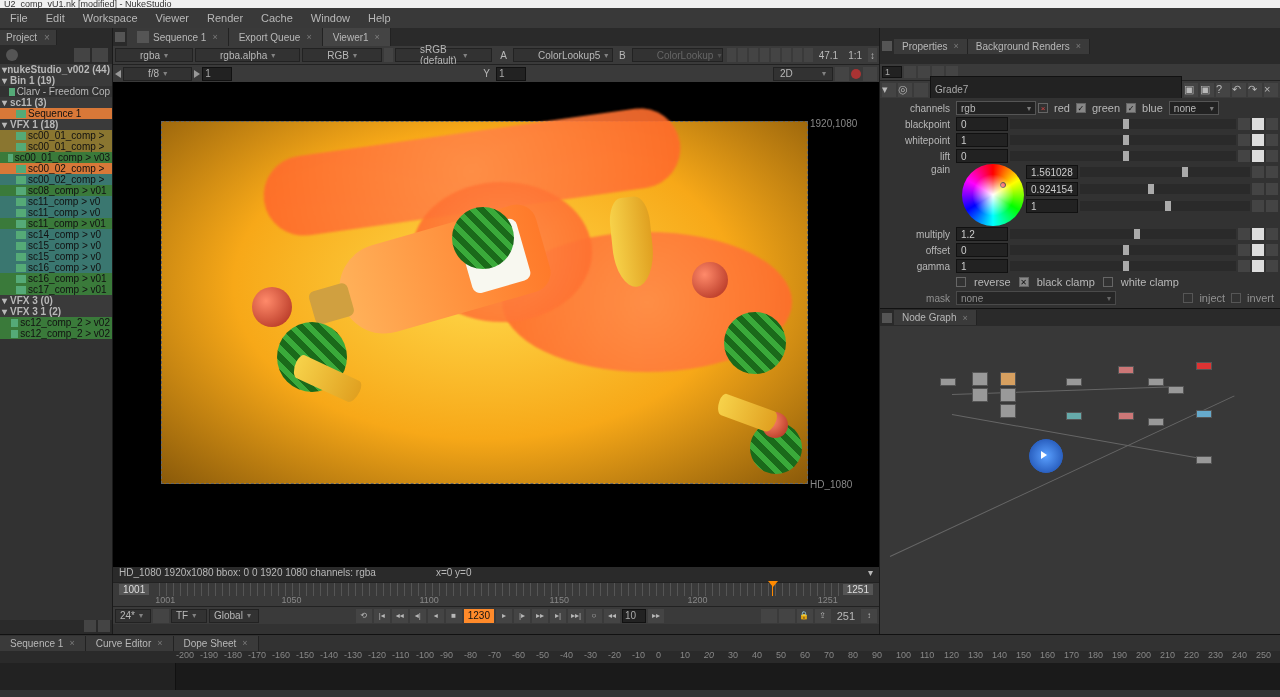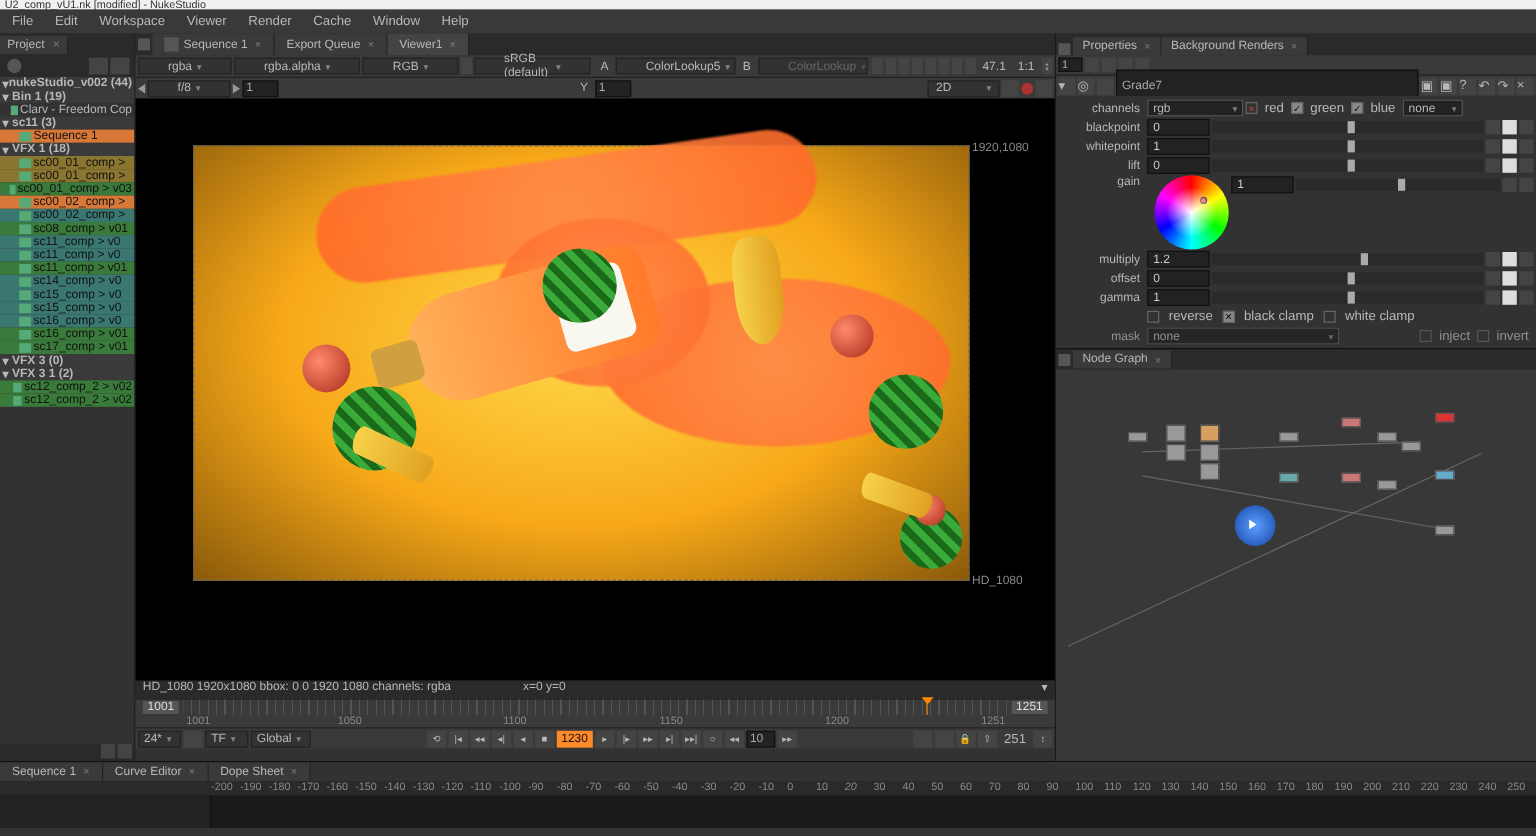--- a/index.html
+++ b/index.html
@@ -93,21 +93,21 @@
   
   .playback-bar { height:18px; background:#3a3a3a; display:flex; align-items:center; gap:2px; padding:0 2px; border-top:1px solid #222; }
   .pb-btn { width:16px; height:14px; background:#444; display:flex; align-items:center; justify-content:center; font-size:8px; }
   .pb-dropdown { background:#323232; border:1px solid #222; height:14px; padding:0 4px; display:flex; align-items:center; font-size:10px; min-width:36px; }
   .pb-dropdown::after { content:"▾"; margin-left:4px; font-size:8px; opacity:0.6; }
   .pb-frame { background:#ff8a2a; color:#111; padding:0 4px; height:14px; display:flex; align-items:center; font-size:10px; }
   .pb-input { background:#222; border:1px solid #111; color:#aaa; width:24px; height:14px; font-size:10px; padding:0 2px; }
   
   
   .right-panel { width: 401px; background: #323232; display: flex; flex-direction: column; border-left:1px solid #1a1a1a; }
-  .right-tabs { height:18px; background:#2a2a2a; display:flex; align-items:flex-end; }
+  .right-tabs { height:36px; background:#2a2a2a; display:flex; align-items:center; }
   .right-tab { padding:2px 8px; background:#3a3a3a; border-right:1px solid #222; font-size:10px; display:flex; align-items:center; }
   .right-tab .close { margin-left:6px; opacity:0.5; font-size:9px; }
   .right-toolbar { height:16px; background:#3a3a3a; display:flex; align-items:center; gap:2px; padding:0 2px; }
   .rt-input { width:20px; height:12px; background:#222; border:1px solid #111; color:#aaa; font-size:9px; padding:0 2px; }
   .rt-btn { width:12px; height:12px; background:#444; }
   
   
   .node-header { height:18px; background:#3a3a3a; display:flex; align-items:center; gap:2px; padding:0 2px; border-top:1px solid #222; }
   .node-title-input { flex:1; background:#222; border:1px solid #111; color:#aaa; height:28px; padding:0 4px; font-size:10px; }
   .nh-btn { width:14px; height:14px; background:#444; }
@@ -472,20 +472,36 @@
         <div class="end-btn sq"></div>
         <div class="end-btn"></div>
       </div>
 
       <div class="prop-row" style="height:auto; align-items:flex-start;">
         <div class="prop-label">gain</div>
         <div class="colorwheel">
           <div class="cw-marker" style="left:38px; top:18px;"></div>
         </div>
         <div class="gain-stack">
+          <div class="gain-row">
+            <input class="prop-input" value="1.561028" style="">
+            <div class="slider">
+                <div class="slider-handle" style="left:60%"></div>
+              </div>
+            <div class="end-btn"></div>
+              <div class="end-btn"></div>
+          </div>
+          <div class="gain-row">
+            <input class="prop-input" value="0.924154" style="">
+            <div class="slider">
+                <div class="slider-handle" style="left:40%"></div>
+              </div>
+            <div class="end-btn"></div>
+              <div class="end-btn"></div>
+          </div>
           <div class="gain-row">
             <input class="prop-input" value="1" style="">
             <div class="slider">
                 <div class="slider-handle" style="left:50%"></div>
               </div>
             <div class="end-btn"></div>
               <div class="end-btn"></div>
           </div>
         </div>
       </div>

